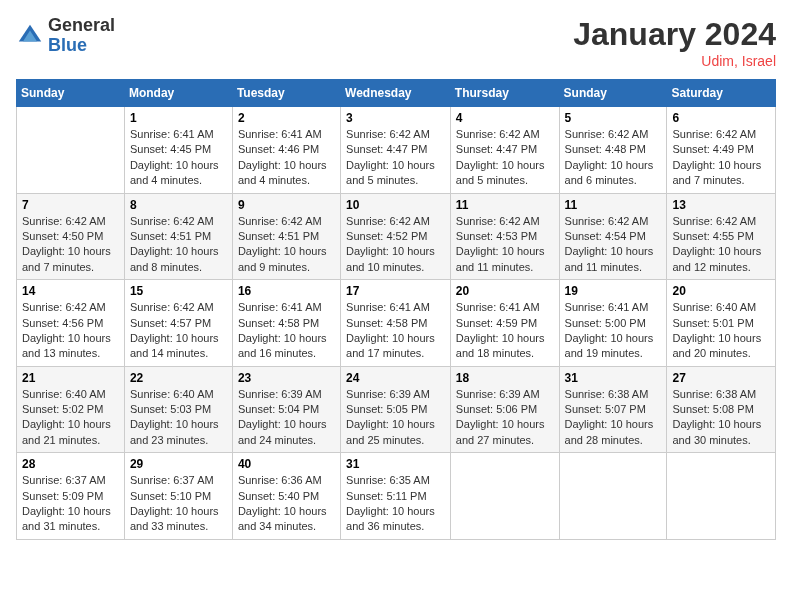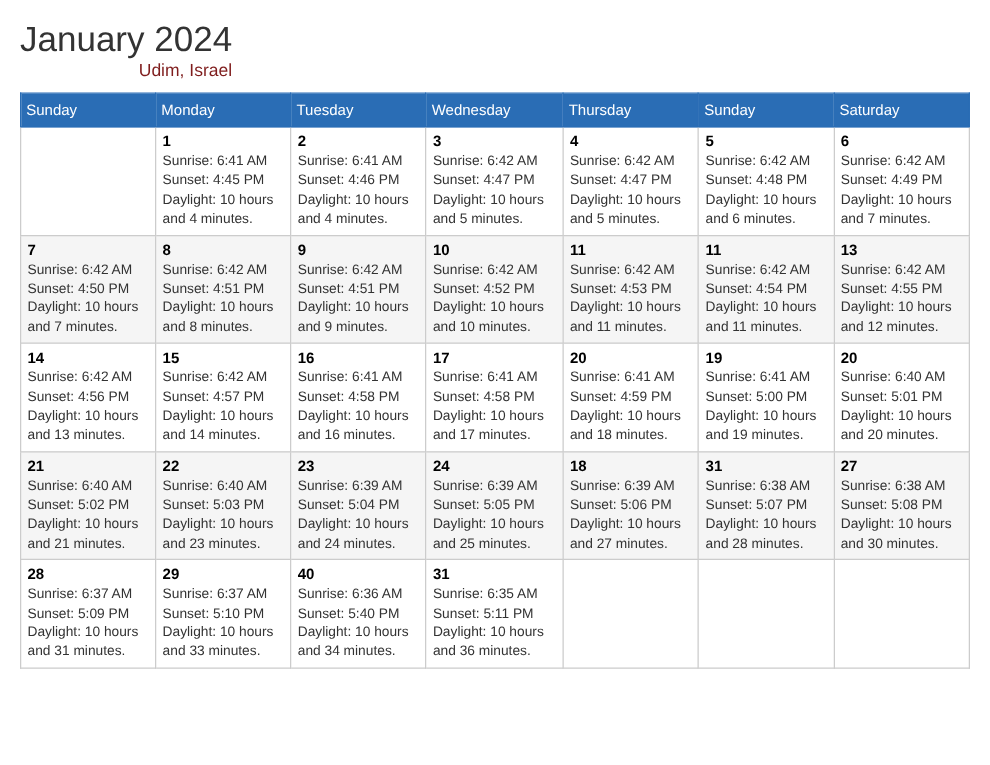--- a/index.html
+++ b/index.html
@@ -37,41 +37,41 @@
       color: #2a6db5;
     }
     .logo-icon {
       width: 28px;
       height: 28px;
     }
     .title-block {
       text-align: right;
     }
     .month-title {
-      font-size: 28px;
+      font-size: 32px;
       color: #333;
-      font-weight: normal;
+      font-weight: bold;
     }
     .location {
       font-size: 14px;
-      color: #7f1d1d;
+      color: #ef4444;
       text-align: right;
     }
     table {
       width: 100%;
       border-collapse: collapse;
       font-size: 11px;
     }
     thead tr th {
       background-color: #2a6db5;
       color: #fff;
       padding: 6px 4px;
       text-align: left;
       font-size: 12px;
-      font-weight: normal;
+      font-weight: bold;
       border: 1px solid #2a6db5;
     }
     tbody tr td {
       border: 1px solid #ccc;
       padding: 4px 5px;
       vertical-align: top;
       width: 113px;
     }
     tbody tr:nth-child(odd) td {
       background-color: #fff;
@@ -90,20 +90,30 @@
       line-height: 1.4;
     }
     td.empty {
       background: #fff;
     }
   </style>
 </head>
 <body>
 
 <div class="header">
+  <div class="logo">
+    <svg class="logo-icon" viewBox="0 0 40 40" xmlns="http://www.w3.org/2000/svg">
+      <polygon points="20,4 36,28 4,28" fill="#2a6db5"></polygon>
+      <polygon points="20,12 30,28 10,28" fill="#5a9fd4"></polygon>
+    </svg>
+    <div class="logo-text">
+      <span class="logo-general">General</span>
+      <span class="logo-blue">Blue</span>
+    </div>
+  </div>
   <div class="title-block">
     <div class="month-title">January 2024</div>
     <div class="location">Udim, Israel</div>
   </div>
 </div>
 
 <table>
   <thead>
     <tr>
     <th>Sunday</th>

